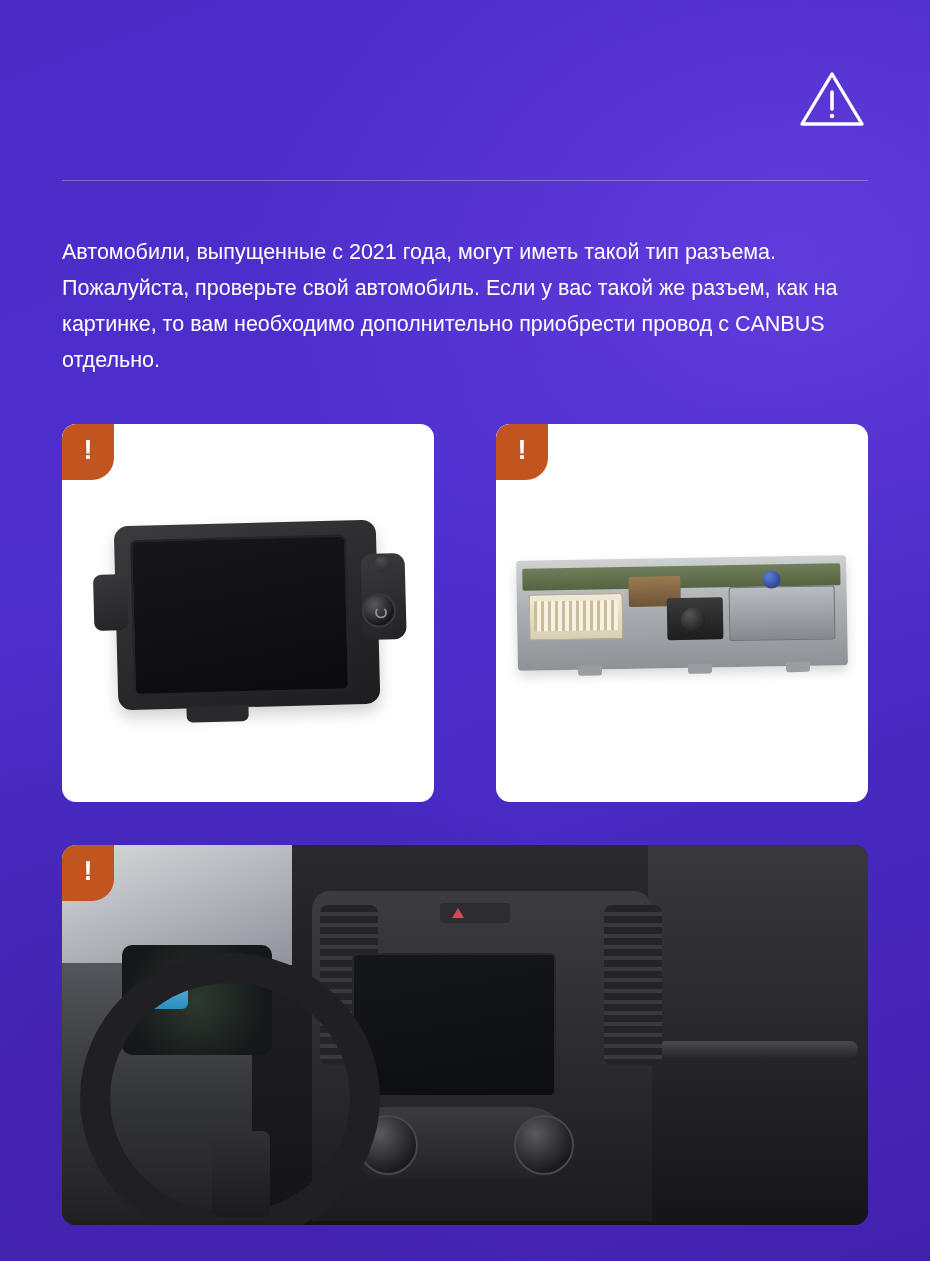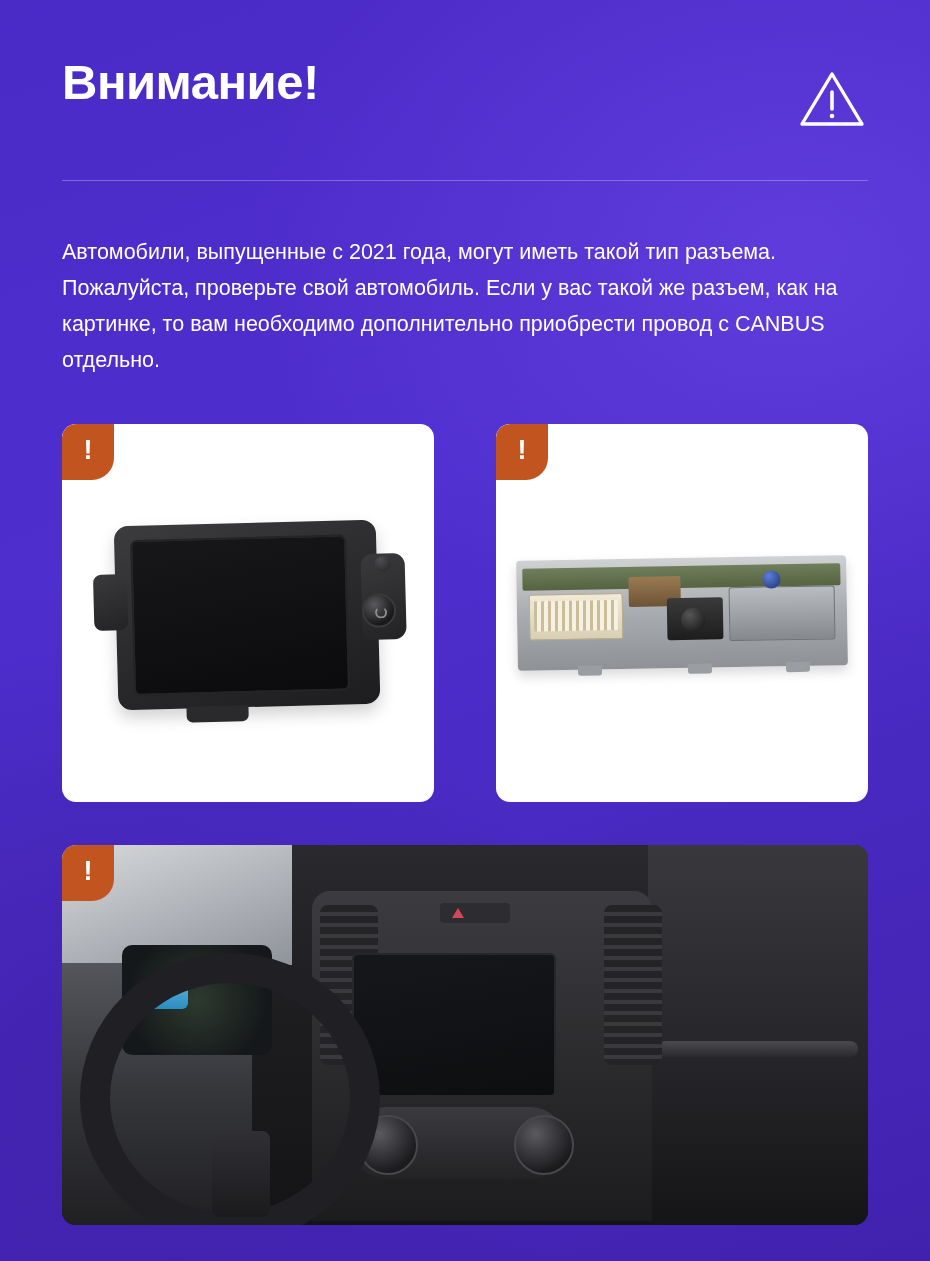--- a/index.html
+++ b/index.html
@@ -449,21 +449,20 @@
     background: linear-gradient(180deg, #303034, #1b1b1e);
     border-radius: 8px;
   }
 </style>
 </head>
 <body>
 
 <div class="page">
 
   <div class="header">
-    <h1 class="title">Внимание!</h1>
     <span class="warn-icon">
       <svg width="72" height="72" viewBox="0 0 72 72" fill="none">
         <path d="M36 10 L66 60 H6 Z" stroke="#ffffff" stroke-width="3.4" stroke-linejoin="round" fill="none"></path>
         <line x1="36" y1="28" x2="36" y2="45" stroke="#ffffff" stroke-width="3.6" stroke-linecap="round"></line>
         <circle cx="36" cy="52" r="2.3" fill="#ffffff"></circle>
       </svg>
     </span>
   </div>
 
   <div class="divider"></div>

